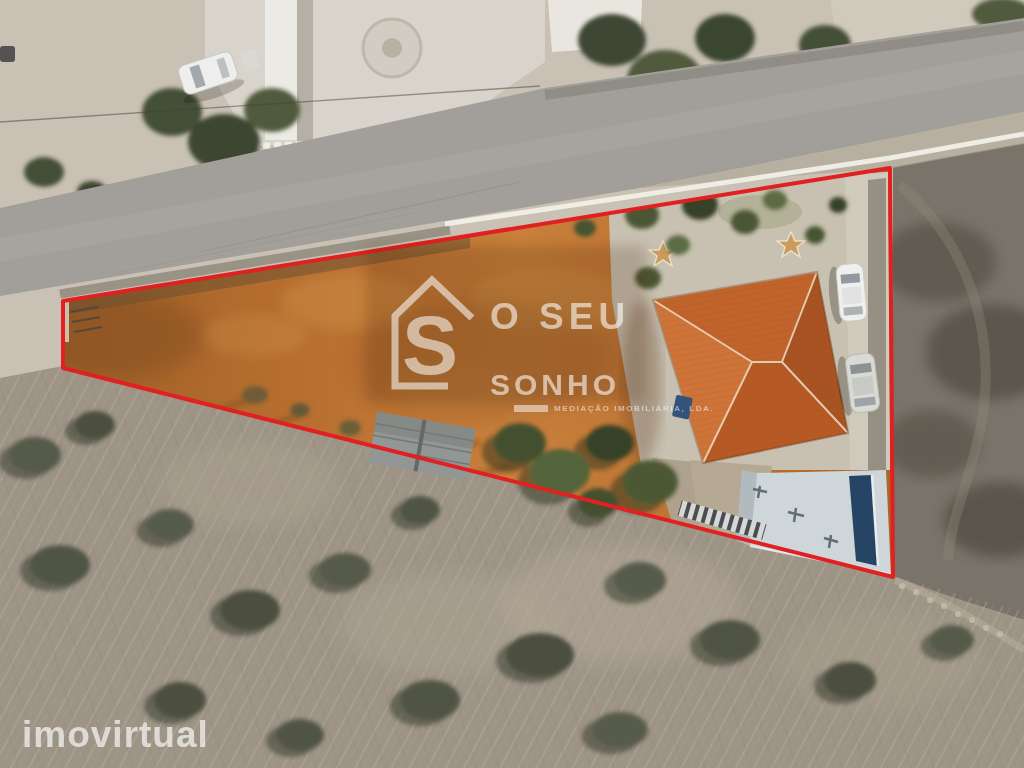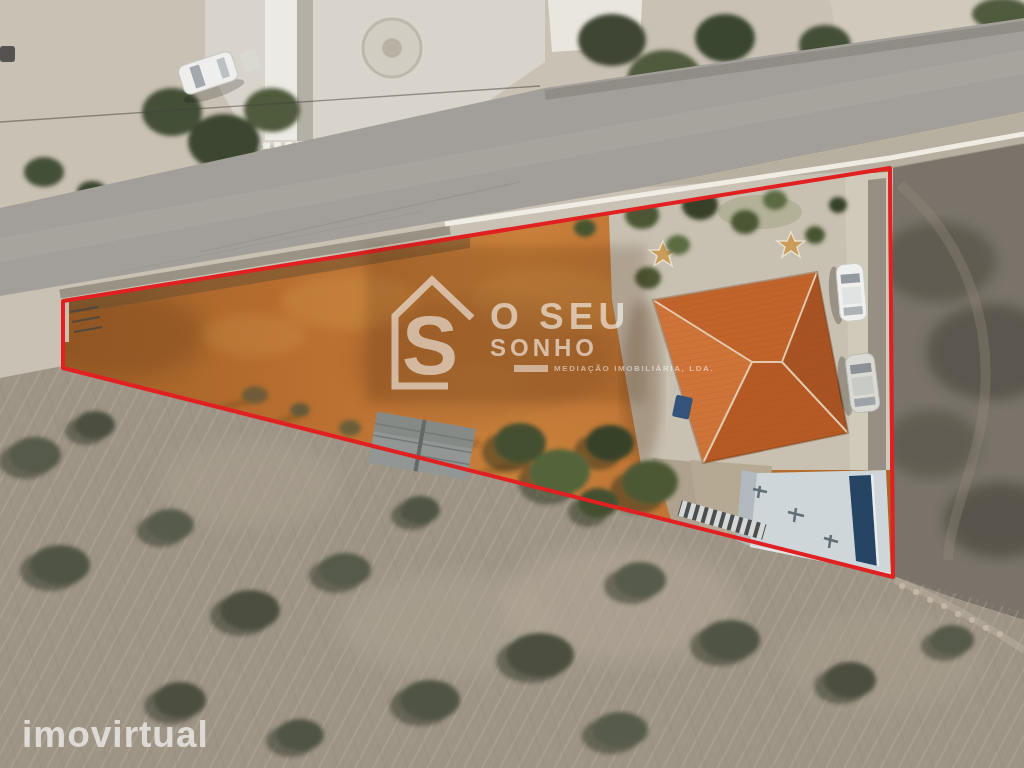--- a/index.html
+++ b/index.html
@@ -23,21 +23,21 @@
   .scene{position:absolute;left:0;top:0;display:block;}
 
   
   .wm-backdrop{position:absolute;left:366px;top:246px;width:280px;height:156px;
                background:rgba(60,30,2,.18);filter:blur(6px);pointer-events:none;}
   .agency-wm{position:absolute;left:386px;top:272px;display:flex;gap:12px;
              align-items:flex-start;color:rgba(255,255,255,.58);pointer-events:none;}
   .agency-wm .logo{flex:0 0 auto;opacity:.9;}
   .wm-text{margin-top:26px;line-height:1.04;font-weight:700;}
   .wm-line1{font-size:37px;letter-spacing:5px;}
-  .wm-line2{font-size:24px;letter-spacing:4px;}
+  .wm-line2{font-size:30px;letter-spacing:4px;margin-top:33px;}
   .wm-tagrow{display:flex;gap:6px;margin-top:4px;padding-left:24px;}
   .wm-bar{width:34px;height:7px;background:rgba(255,255,255,.5);}
   .wm-tagline{font-size:8px;font-weight:700;letter-spacing:1.6px;color:rgba(255,255,255,.5);white-space:nowrap;}
 
   
   .portal-wm{position:absolute;left:22px;top:714px;font-size:37px;font-weight:700;
              color:rgba(255,255,255,.66);letter-spacing:1px;pointer-events:none;}
 
   
   .red-line{fill:none;stroke:var(--boundary-red);stroke-width:4;stroke-linejoin:round;}

